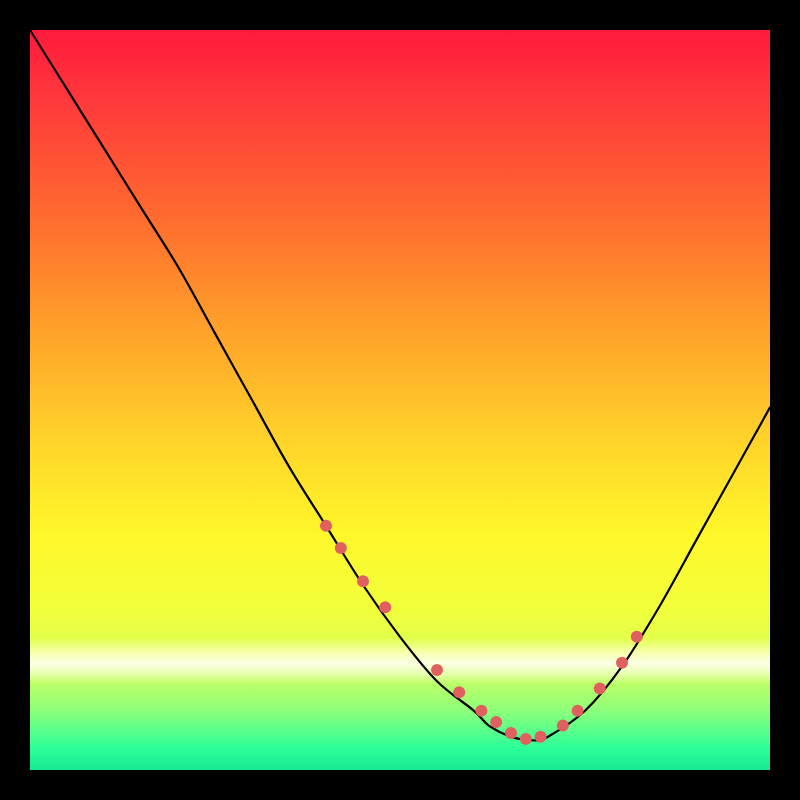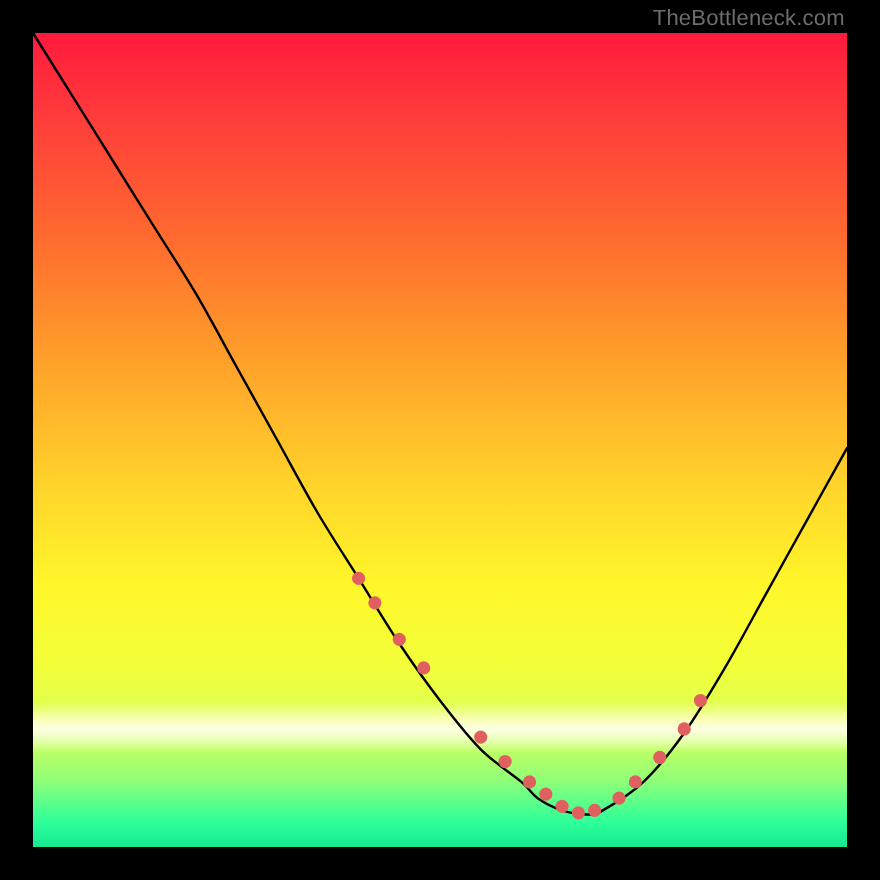--- a/index.html
+++ b/index.html
@@ -74,21 +74,20 @@
     width: 740px;
     height: 740px;
     overflow: visible;
   }
 </style>
 </head>
 <body>
 
 <div class="stage">
 
-  <div class="watermark">TheBottleneck.com</div>
 
   <div class="plot-area">
     <div class="bright-band"></div>
     <svg class="curve" viewBox="0 0 740 740" preserveAspectRatio="none">
       <path id="curve-path" fill="none" stroke="#000" stroke-width="2.2" stroke-linejoin="round" stroke-linecap="round" d="M 0.00 0.00 C 6.17 9.87, 24.67 39.47, 37.00 59.20 C 49.33 78.93, 61.67 98.67, 74.00 118.40 C 86.33 138.13, 98.67 157.87, 111.00 177.60 C 123.33 197.33, 135.67 215.83, 148.00 236.80 C 160.33 257.77, 172.67 281.20, 185.00 303.40 C 197.33 325.60, 209.67 347.80, 222.00 370.00 C 234.33 392.20, 246.67 415.63, 259.00 436.60 C 271.33 457.57, 283.67 476.07, 296.00 495.80 C 308.33 515.53, 320.67 536.50, 333.00 555.00 C 345.33 573.50, 357.67 590.77, 370.00 606.80 C 382.33 622.83, 394.67 638.87, 407.00 651.20 C 419.33 663.53, 435.37 673.40, 444.00 680.80 C 452.63 688.20, 452.63 691.28, 458.80 695.60 C 464.97 699.92, 473.60 704.23, 481.00 706.70 C 488.40 709.17, 497.03 710.40, 503.20 710.40 C 509.37 710.40, 509.37 711.63, 518.00 706.70 C 526.63 701.77, 542.67 692.52, 555.00 680.80 C 567.33 669.08, 579.67 653.67, 592.00 636.40 C 604.33 619.13, 616.67 598.17, 629.00 577.20 C 641.33 556.23, 653.67 532.80, 666.00 510.60 C 678.33 488.40, 690.67 466.20, 703.00 444.00 C 715.33 421.80, 733.83 388.50, 740.00 377.40"></path>
       <g id="marker-group">
           <circle cx="296.00" cy="495.80" r="6" fill="#e06060"></circle>
           <circle cx="310.80" cy="518.00" r="6" fill="#e06060"></circle>
           <circle cx="333.00" cy="551.30" r="6" fill="#e06060"></circle>
           <circle cx="355.20" cy="577.20" r="6" fill="#e06060"></circle>

